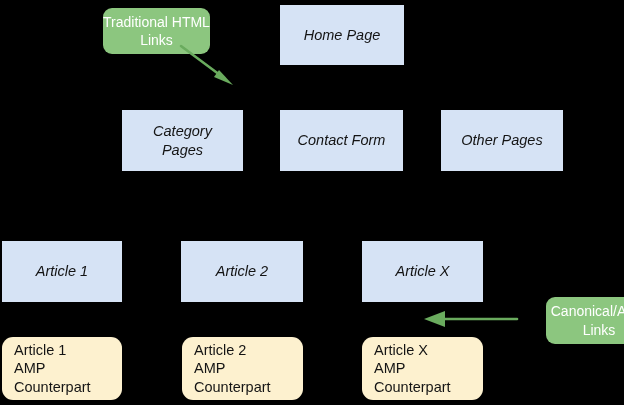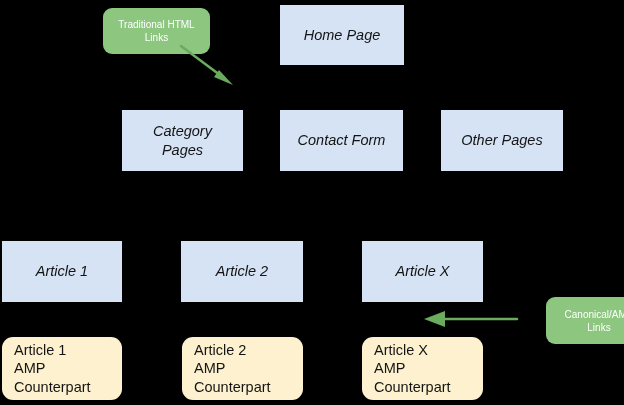--- a/index.html
+++ b/index.html
@@ -36,21 +36,21 @@
     color: #141414;
     font-size: 14.5px;
     border-radius: 11px;
     justify-content: flex-start;
     text-align: left;
     padding-left: 12px;
   }
   .callout {
     background: #8cc67f;
     color: #ffffff;
-    font-size: 10px;
+    font-size: 14px;
     border-radius: 9px;
     line-height: 1.3;
   }
   .arrow-layer {
     position: absolute;
     left: 0;
     top: 0;
     width: 624px;
     height: 405px;
     pointer-events: none;

